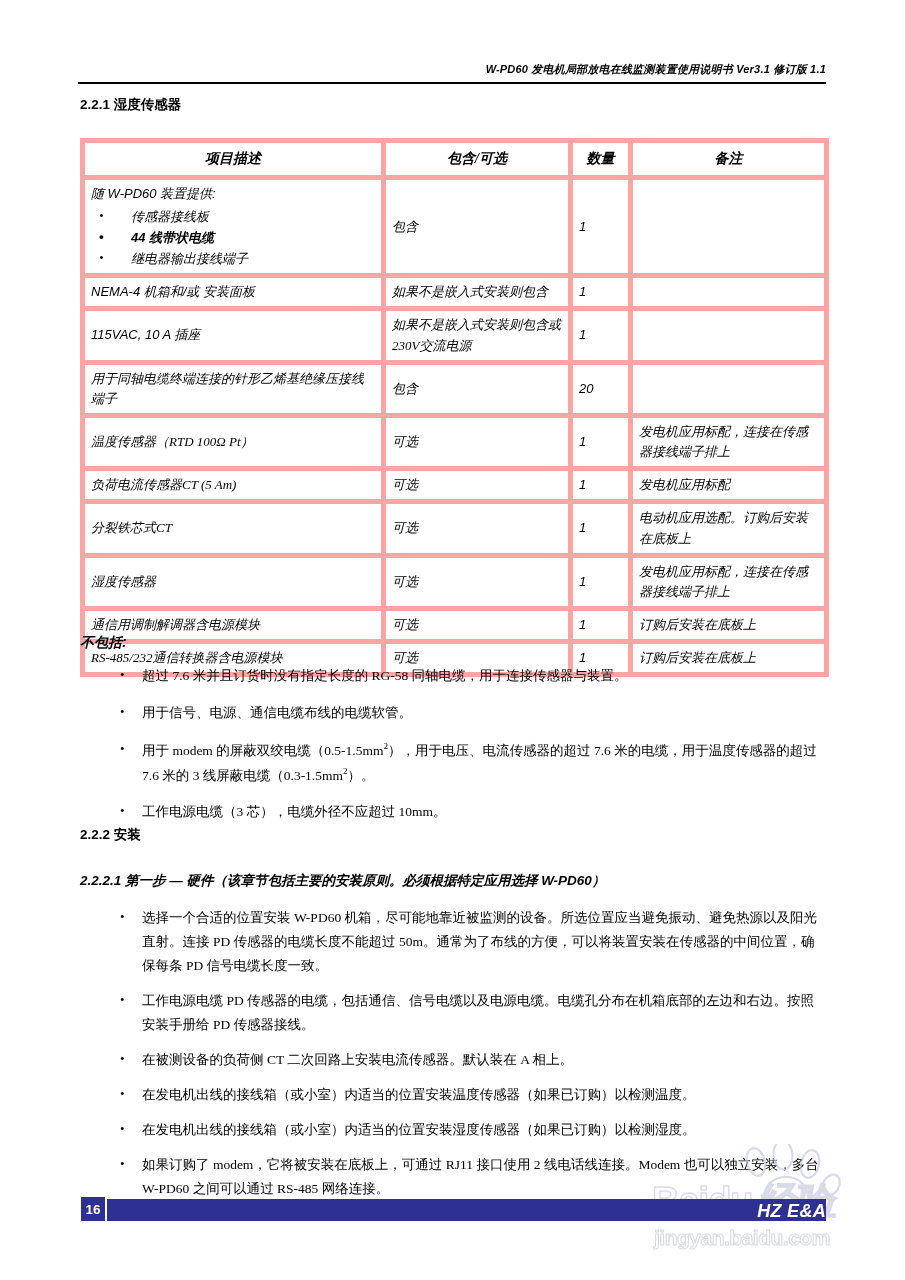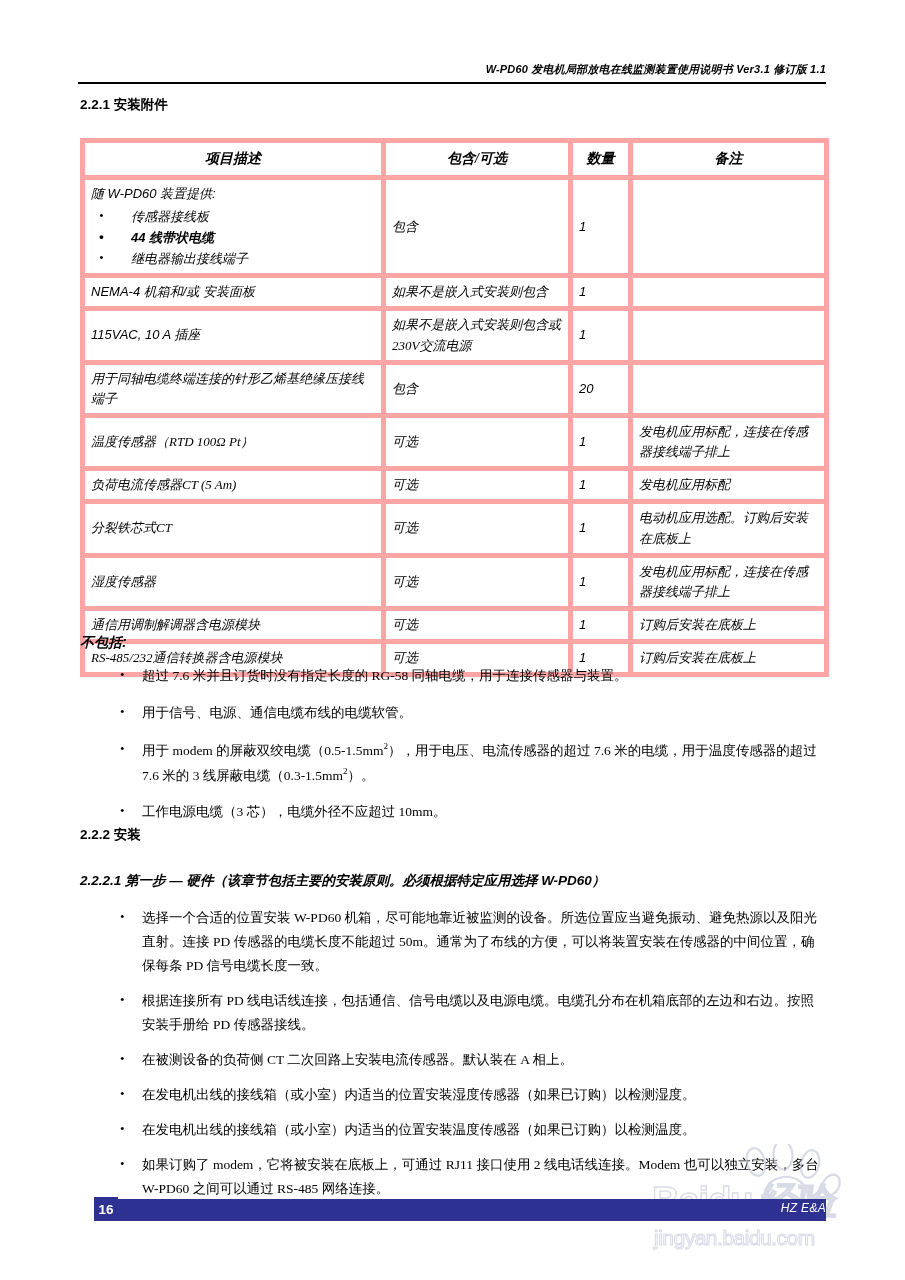--- a/index.html
+++ b/index.html
@@ -171,31 +171,30 @@
     width: 24px;
     height: 24px;
     background: #2e3192;
     color: #ffffff;
     font-family: "Liberation Sans", "DejaVu Sans", sans-serif;
     font-weight: bold;
     font-size: 13.5px;
     display: flex;
     align-items: center;
     justify-content: center;
-    margin-left: 13px;
   }
   .footer-company {
     position: absolute;
     right: 79px;
     top: 1201px;
     color: #ffffff;
     font-family: "Liberation Sans", "DejaVu Sans", sans-serif;
     font-style: italic;
-    font-weight: normal;
-    font-size: 12px;
+    font-weight: bold;
+    font-size: 18px;
     letter-spacing: 0.3px;
   }
 
   
   .watermark {
     position: absolute;
     left: 646px;
     top: 1148px;
     width: 259px;
     height: 120px;
@@ -212,38 +211,38 @@
     color: transparent;
     -webkit-text-stroke: 1.4px #b9bdd2;
     letter-spacing: -1px;
     white-space: nowrap;
   }
   .wm-sub {
     position: absolute;
     left: 8px;
     top: 78px;
     font-family: "Liberation Sans", "DejaVu Sans", sans-serif;
-    font-weight: normal;
+    font-weight: bold;
     font-size: 21px;
     color: transparent;
     -webkit-text-stroke: 1.1px #b9bdd2;
     letter-spacing: -0.5px;
     white-space: nowrap;
   }
   .wm-paw { position: absolute; left: 86px; top: -4px; }
 </style>
 </head>
 <body>
 
 <div class="page">
 
   <div class="header">W-PD60 发电机局部放电在线监测装置使用说明书 Ver3.1 修订版 1.1</div>
   <div class="header-rule"></div>
 
-  <div class="h3" id="heading-221">2.2.1 安装附件</div>
+  <div class="h3" id="heading-221">2.2.1 湿度传感器</div>
 
   <table class="acc-table">
     <colgroup>
       <col class="col-desc">
         <col class="col-incl">
         <col class="col-qty">
         <col class="col-note">
     </colgroup>
     <thead>
       <tr>
@@ -340,24 +339,24 @@
     <li>用于信号、电源、通信电缆布线的电缆软管。</li>
     <li>用于 modem 的屏蔽双绞电缆（0.5-1.5mm<sup>2</sup>），用于电压、电流传感器的超过 7.6 米的电缆，用于温度传感器的超过 7.6 米的 3 线屏蔽电缆（0.3-1.5mm<sup>2</sup>）。</li>
     <li>工作电源电缆（3 芯），电缆外径不应超过 10mm。</li>
   </ul>
 
   <div class="h3" id="heading-222">2.2.2 安装</div>
   <div class="h4-italic" id="heading-2221">2.2.2.1 第一步 — 硬件（该章节包括主要的安装原则。必须根据特定应用选择 W-PD60）</div>
 
   <ul class="doc-list" id="list-install-steps">
     <li>选择一个合适的位置安装 W-PD60 机箱，尽可能地靠近被监测的设备。所选位置应当避免振动、避免热源以及阳光直射。连接 PD 传感器的电缆长度不能超过 50m。通常为了布线的方便，可以将装置安装在传感器的中间位置，确保每条 PD 信号电缆长度一致。</li>
-    <li>根据连接所有 PD 线电话线连接，包括通信、信号电缆以及电源电缆。电缆孔分布在机箱底部的左边和右边。按照安装手册给 PD 传感器接线。</li>
+    <li>工作电源电缆 PD 传感器的电缆，包括通信、信号电缆以及电源电缆。电缆孔分布在机箱底部的左边和右边。按照安装手册给 PD 传感器接线。</li>
     <li>在被测设备的负荷侧 CT 二次回路上安装电流传感器。默认装在 A 相上。</li>
+    <li>在发电机出线的接线箱（或小室）内适当的位置安装温度传感器（如果已订购）以检测温度。</li>
     <li>在发电机出线的接线箱（或小室）内适当的位置安装湿度传感器（如果已订购）以检测湿度。</li>
-    <li>在发电机出线的接线箱（或小室）内适当的位置安装温度传感器（如果已订购）以检测温度。</li>
     <li>如果订购了 modem，它将被安装在底板上，可通过 RJ11 接口使用 2 线电话线连接。Modem 也可以独立安装，多台 W-PD60 之间可以通过 RS-485 网络连接。</li>
   </ul>
 
   <div class="watermark">
     <svg class="wm-paw" width="120" height="66" viewBox="0 0 120 66">
       <g fill="none" stroke="#b9bdd2" stroke-width="2.2">
         <ellipse cx="24" cy="18" rx="9" ry="14" transform="rotate(-14 24 18)"></ellipse>
         <ellipse cx="51" cy="11" rx="9.5" ry="14.5" transform="rotate(-4 51 11)"></ellipse>
         <ellipse cx="78" cy="20" rx="9" ry="14" transform="rotate(13 78 20)"></ellipse>
         <ellipse cx="99" cy="41" rx="8" ry="11" transform="rotate(28 99 41)"></ellipse>

